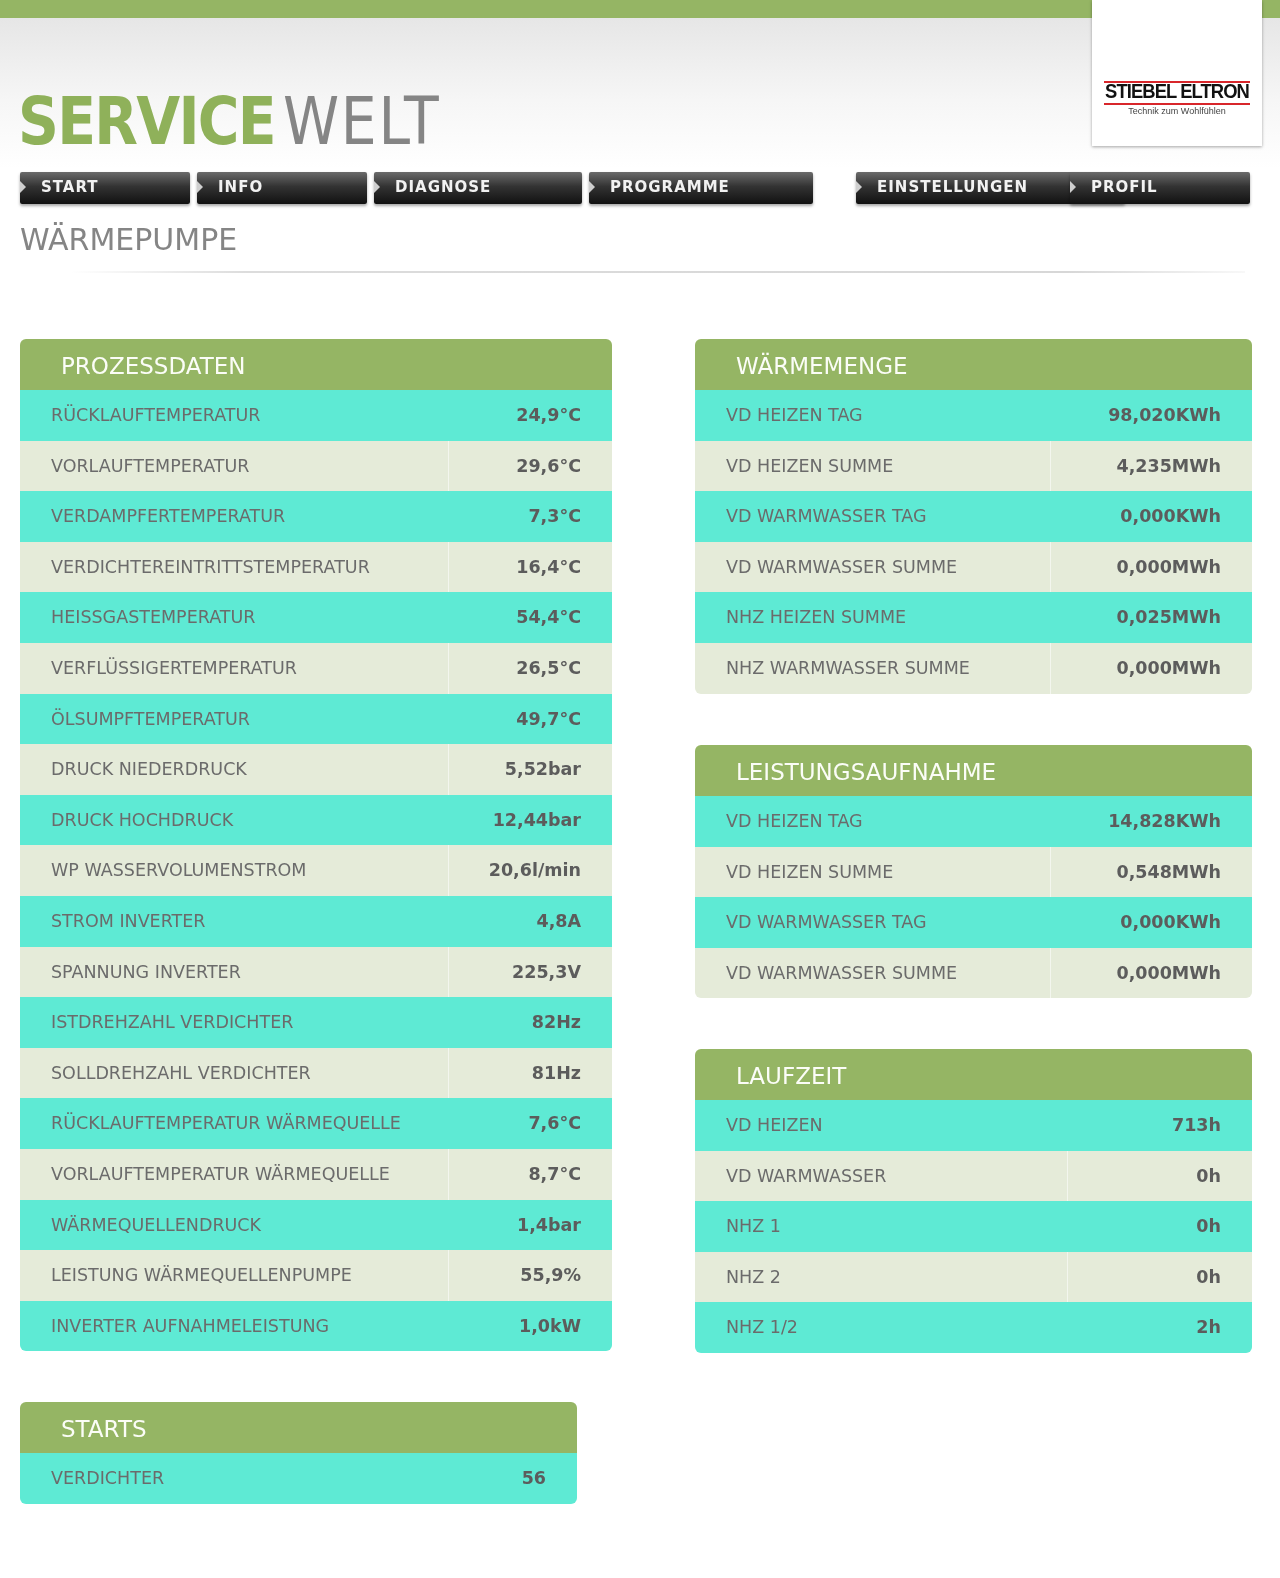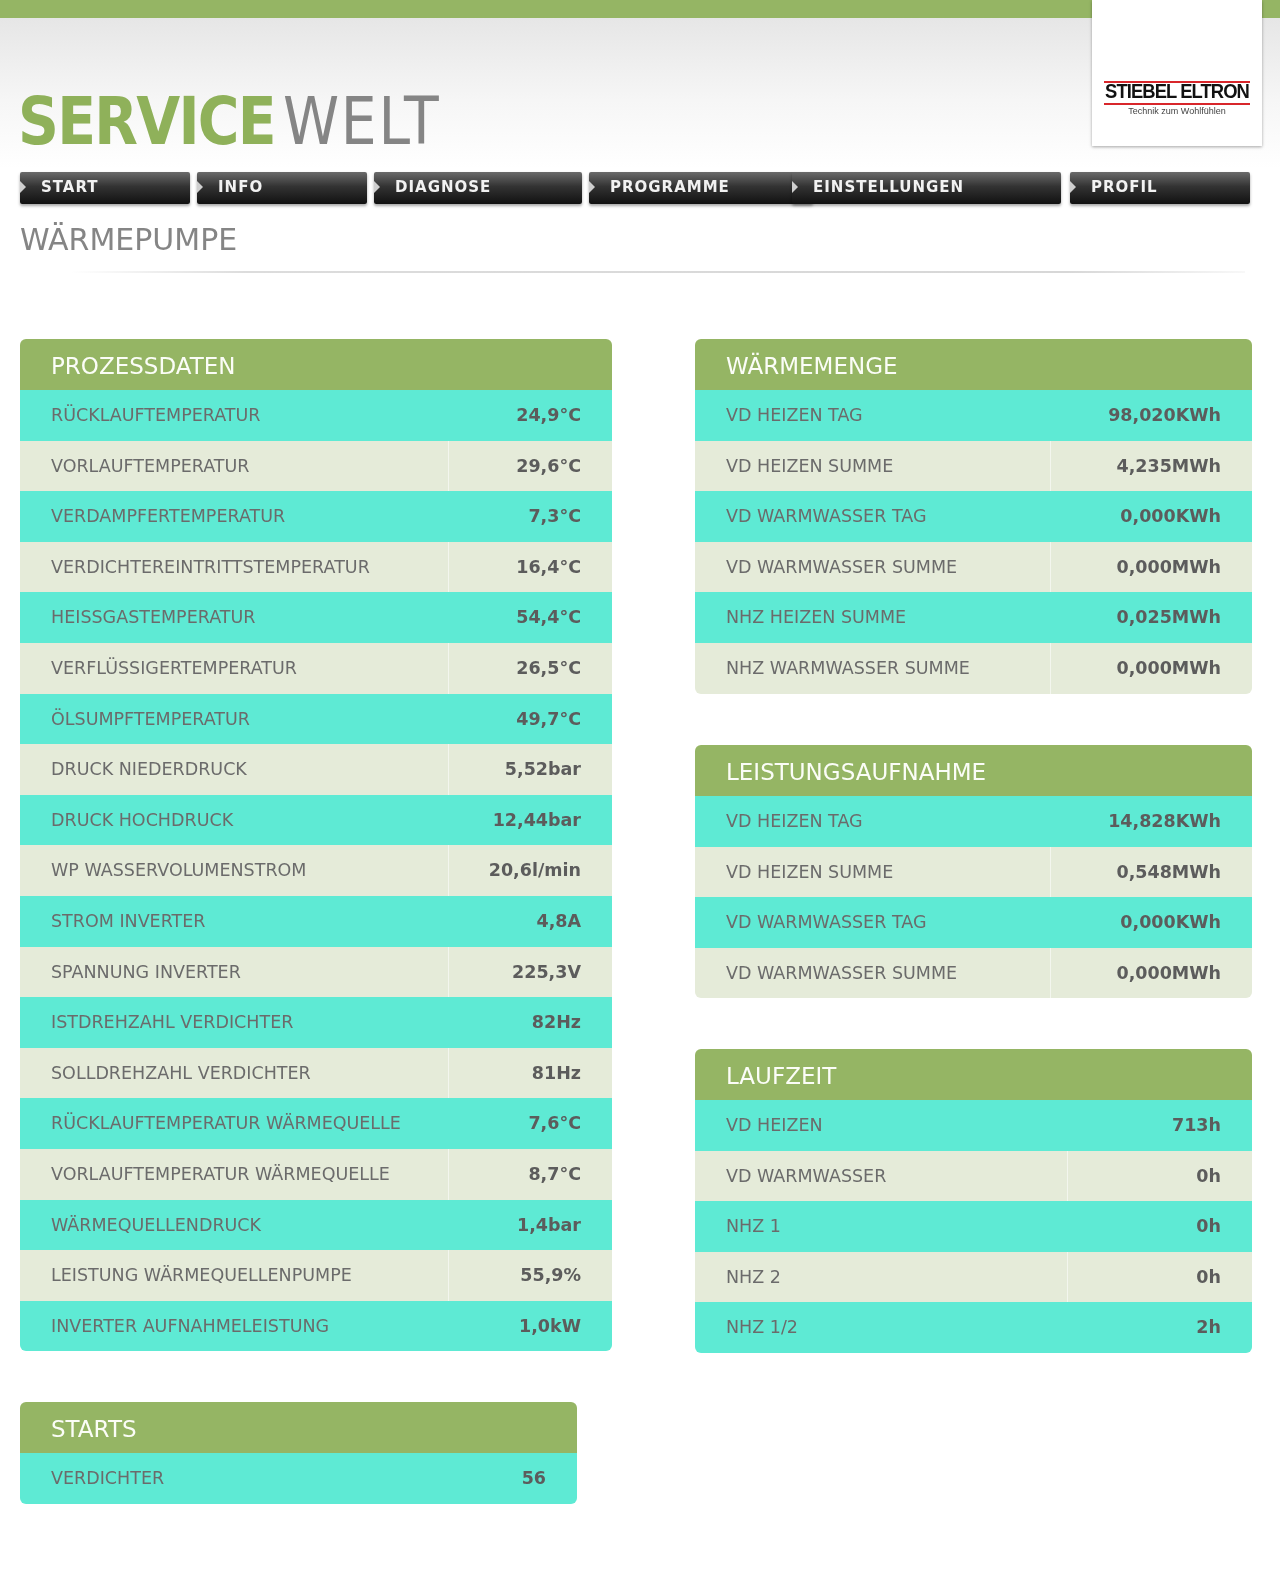--- a/index.html
+++ b/index.html
@@ -31,21 +31,21 @@
   .nav-tab .notch { position: absolute; left: 0; top: 9px; width: 0; height: 0;
     border-top: 6px solid transparent; border-bottom: 6px solid transparent; border-left: 6px solid #cfcfcf; }
   .nav-tab .lbl { position: absolute; left: 21px; top: 6px; font-size: 15px; font-weight: bold; color: #f2f2f2;
     letter-spacing: 1px; }
 
   .page-title { position: absolute; left: 20px; top: 222px; font-size: 30px; color: #858585; font-weight: normal; }
   .title-rule { position: absolute; left: 70px; top: 271px; width: 1175px; height: 2px;
     background: linear-gradient(to right, rgba(220,220,220,0) 0%, #dcdcdc 15%, #d7d7d7 85%, rgba(220,220,220,0.2) 100%); }
 
   .panel { position: absolute; border-radius: 6px; overflow: hidden; }
-  .panel-head { height: 51px; background: #95b564; color: #fbfdf7; font-size: 23px; padding-left: 31px; line-height: 54px; }
+  .panel-head { height: 51px; background: #95b564; color: #fbfdf7; font-size: 23px; padding-left: 41px; line-height: 54px; }
   .row { height: 50.6px; position: relative; }
   .row.odd { background: #5eead4; }
   .row.even { background: #e5ebd9; }
   .row .label { position: absolute; left: 31px; top: 0; line-height: 50px; font-size: 17.5px; color: #6b6b6b; white-space: nowrap; }
   .row .val { position: absolute; right: 31px; top: 0; line-height: 50px; font-size: 17.5px; font-weight: bold; color: #5c5c5c; white-space: nowrap; }
   .row .sep { position: absolute; top: 0; bottom: 0; width: 1px; background: rgba(255,255,255,0.55); }
 </style>
 </head>
 <body>
 
@@ -73,21 +73,21 @@
     <span class="lbl">INFO</span>
   </div>
   <div class="nav-tab" style="left:374px;width:208px">
     <span class="notch"></span>
     <span class="lbl">DIAGNOSE</span>
   </div>
   <div class="nav-tab" style="left:589px;width:224px">
     <span class="notch"></span>
     <span class="lbl">PROGRAMME</span>
   </div>
-  <div class="nav-tab" style="left:792px;width:269px">
+  <div class="nav-tab" style="left:856px;width:269px">
     <span class="notch"></span>
     <span class="lbl">EINSTELLUNGEN</span>
   </div>
   <div class="nav-tab" style="left:1070px;width:180px">
     <span class="notch"></span>
     <span class="lbl">PROFIL</span>
   </div>
 </div>
 
 <h1 class="page-title">WÄRMEPUMPE</h1>

